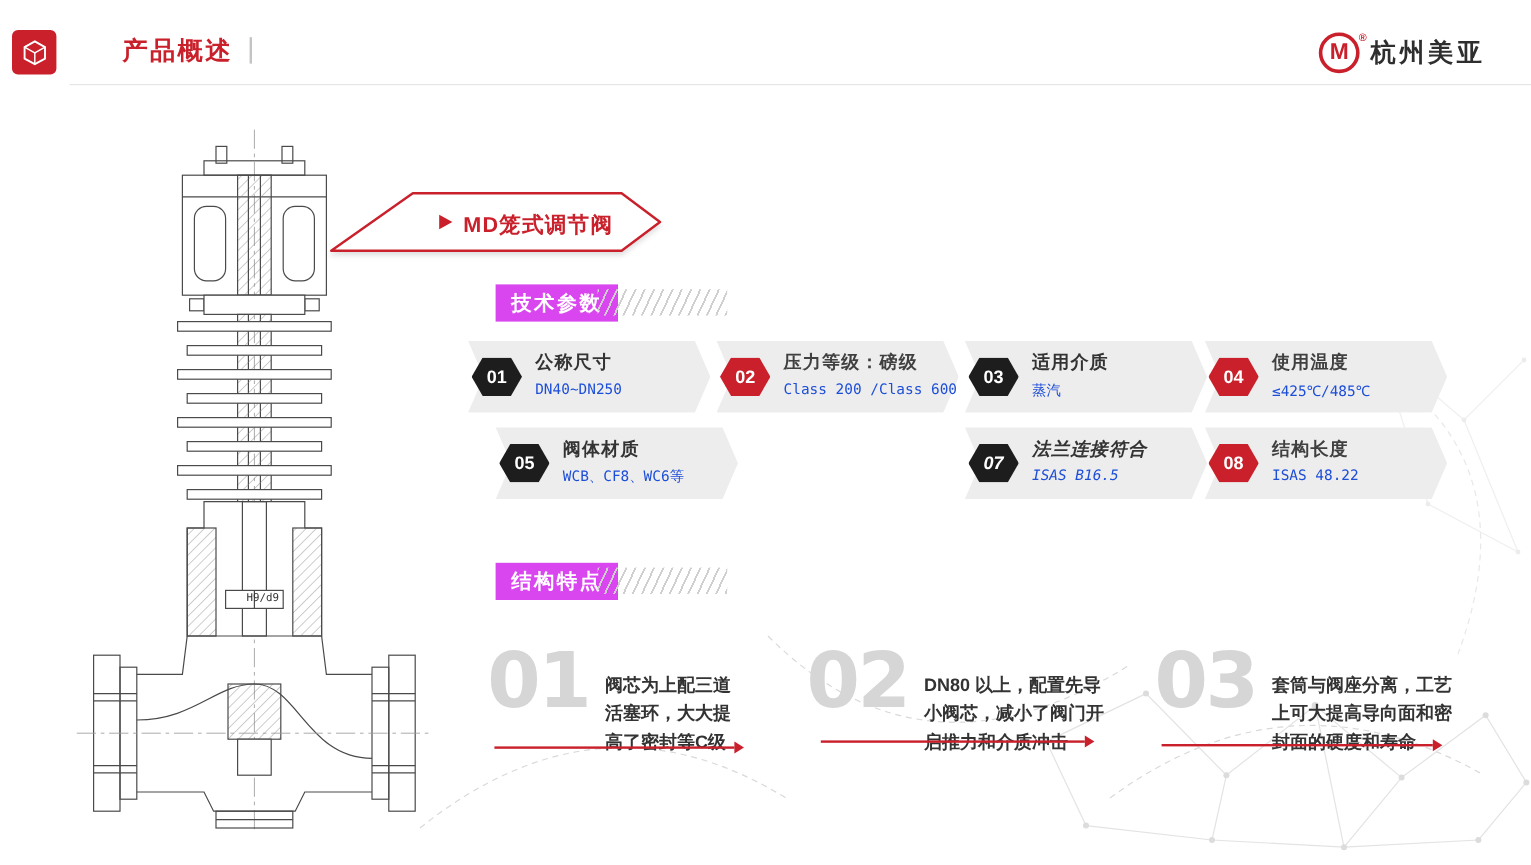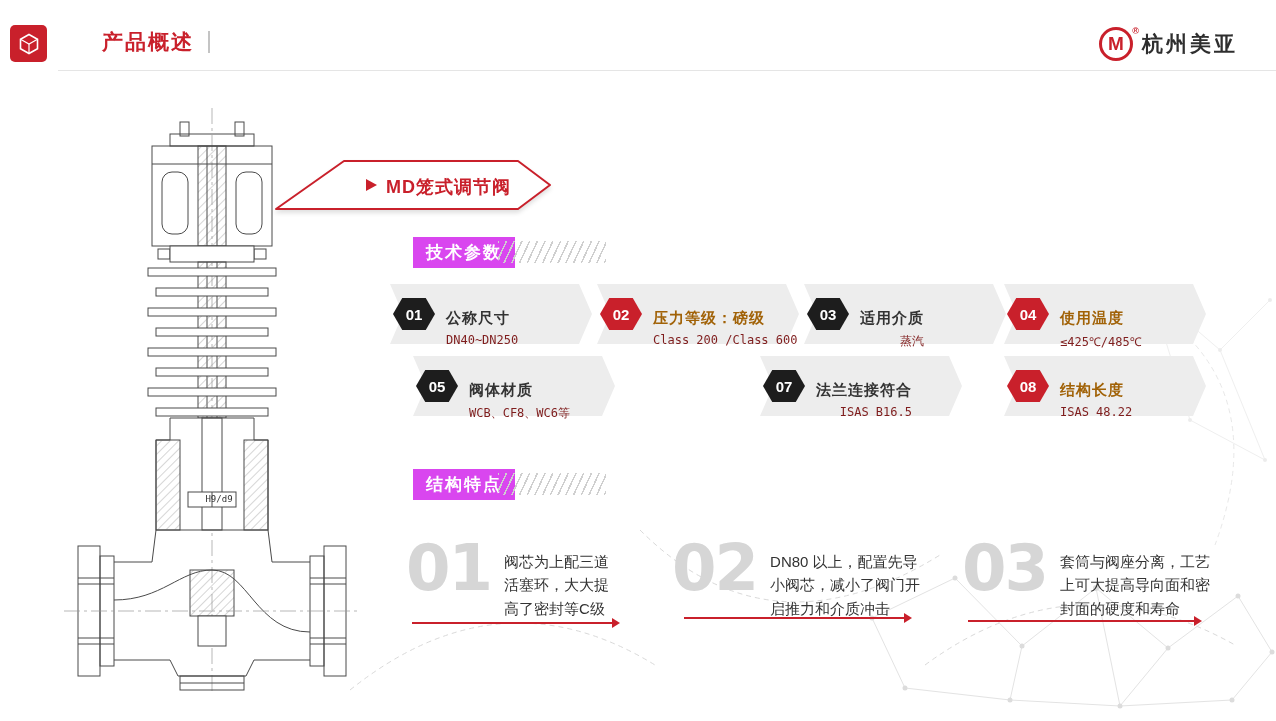--- a/index.html
+++ b/index.html
@@ -38,31 +38,31 @@
 
   
   .param { position:absolute; width:202px; height:60px; }
   .param-bg { position:absolute; inset:0; background:#ededed;
               clip-path:polygon(0 0, calc(100% - 13px) 0, 100% 50%, calc(100% - 13px) 100%, 0 100%, 13px 50%); }
   .hex { position:absolute; left:3px; top:14px; width:42px; height:32px;
          clip-path:polygon(22% 0,78% 0,100% 50%,78% 100%,22% 100%,0 50%);
          display:flex; align-items:center; justify-content:center;
          color:#fff; font-weight:bold; font-size:15px; }
   .hex.dark { background:#1d1d1d; } .hex.red { background:#c9202b; }
-  .param-text { position:absolute; left:56px; top:9px;margin-top:16px; }
+  .param-text { position:absolute; left:56px; top:9px; }
   .param-title { font-size:15px; font-weight:bold; color:#333; letter-spacing:1px; white-space:nowrap; }
-  .param.accent .param-title { color:#a16207; }
-  .param-value { font-size:12px; color:#7f1d1d; margin-top:5px;
-                 font-family:"DejaVu Sans Mono",monospace; white-space:nowrap;text-align:right; }
+  .param.accent .param-title { color:#404040; }
+  .param-value { font-size:12px; color:#1d4ed8; margin-top:5px;
+                 font-family:"DejaVu Sans Mono",monospace; white-space:nowrap; }
 
   
   .feature { position:absolute; top:538px; display:flex; }
   .f-num { font-size:64px; font-weight:800; color:#d6d6d6; line-height:0.95; letter-spacing:-2px;
            font-family:"DejaVu Sans",sans-serif; }
-  .f-text { margin-left:13px; margin-top:12px; font-size:15px; font-weight:400; color:#333;
+  .f-text { margin-left:13px; margin-top:22px; font-size:15px; font-weight:700; color:#333;
             line-height:1.55; }
   .f-arrow { position:absolute; height:2px; background:#c9202b; }
   .f-arrow::after { content:""; position:absolute; right:-8px; top:-4px; width:0; height:0;
                     border-left:8px solid #c9202b; border-top:5px solid transparent; border-bottom:5px solid transparent; }
 
   .tol-label { position:absolute; left:190px; top:494px; width:46px; text-align:center;
                font-size:9px; color:#333; font-family:"DejaVu Sans Mono",monospace;padding-left:12px; }
   .bg-deco { position:absolute; inset:0; }
 </style>
 </head>
@@ -233,21 +233,21 @@
       </div>
   </div>
   <div class="param" style="left:413px; top:356px;">
     <div class="param-bg"></div>
     <div class="hex dark">05</div>
     <div class="param-text">
         <div class="param-title">阀体材质</div>
       <div class="param-value">WCB、CF8、WC6等</div>
       </div>
   </div>
-  <div class="param" style="left:760px; top:356px;">
+  <div class="param" style="left:804px; top:356px;font-style:italic;">
     <div class="param-bg"></div>
     <div class="hex dark">07</div>
     <div class="param-text">
         <div class="param-title">法兰连接符合</div>
       <div class="param-value">ISAS B16.5</div>
       </div>
   </div>
   <div class="param accent" style="left:1004px; top:356px;">
     <div class="param-bg"></div>
     <div class="hex red">08</div>

